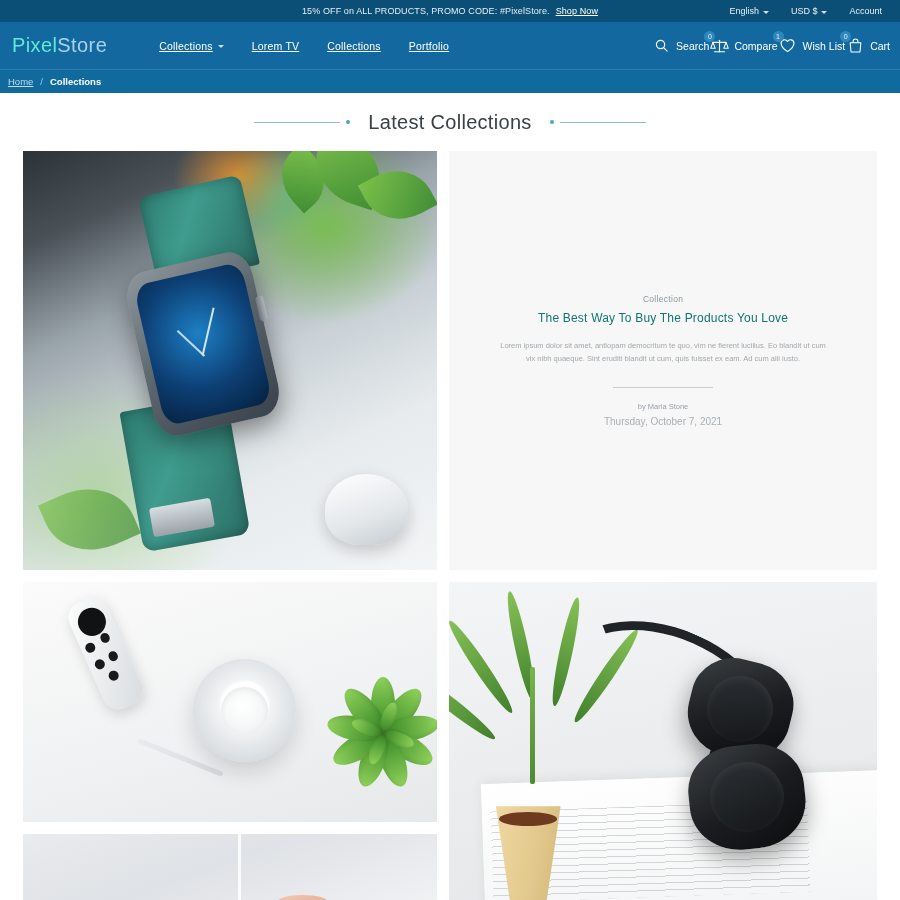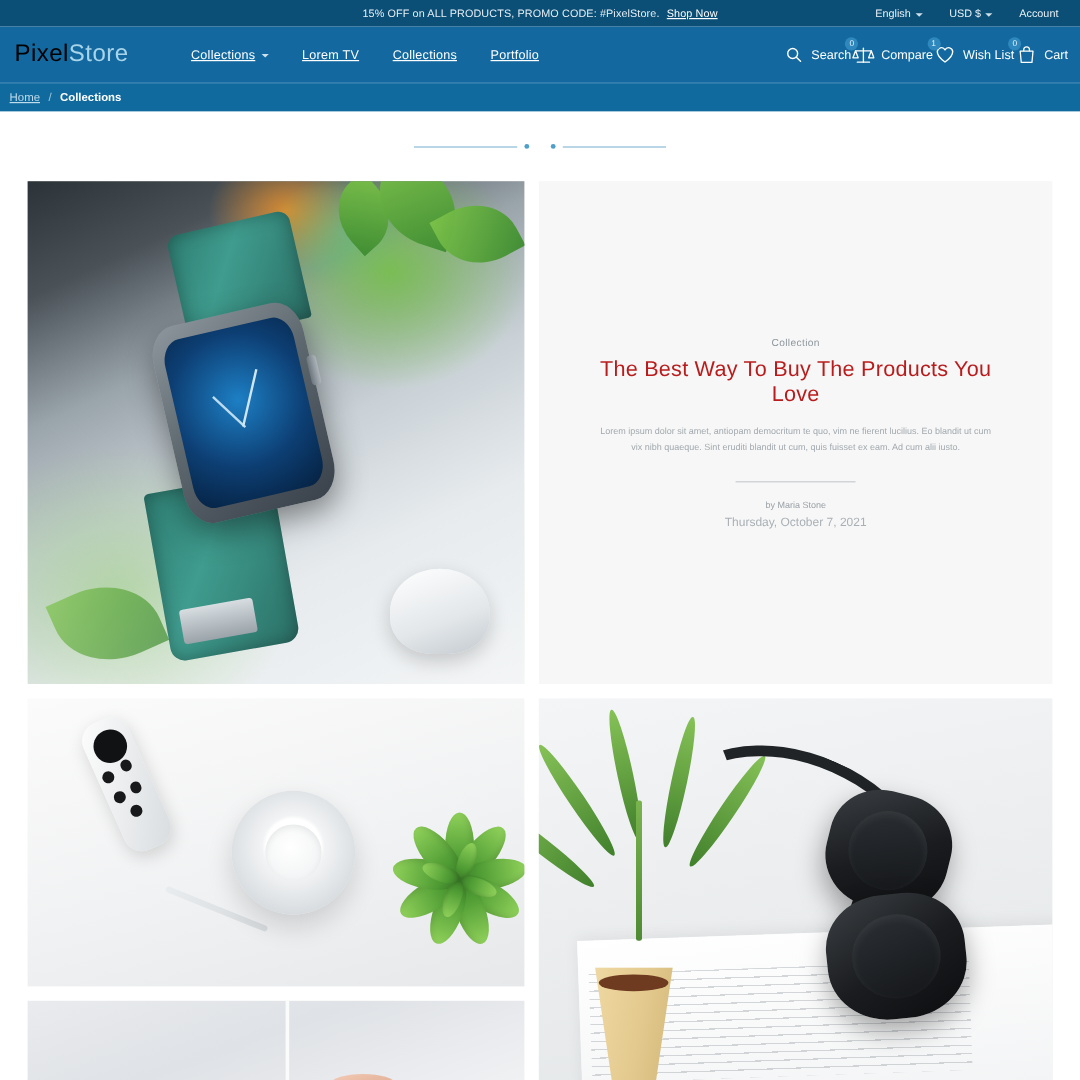--- a/index.html
+++ b/index.html
@@ -67,21 +67,21 @@
     display: flex;
     align-items: center;
     padding: 0 10px 0 12px;
   }
   .logo {
     font-size: 20px;
     letter-spacing: .4px;
     font-weight: 400;
     white-space: nowrap;
   }
-  .logo .l1 { color: #000000; }
+  .logo .l1 { color: #5eead4; }
   .logo .l2 { color: #a8d4ea; }
 
   .nav-links {
     display: flex;
     align-items: center;
     gap: 28px;
     margin-left: 52px;
   }
   .nav-link {
     color: #ffffff;
@@ -206,22 +206,22 @@
     padding: 0 46px;
     text-align: center;
   }
   .art-kicker {
     font-size: 8.5px;
     color: #8e979e;
     letter-spacing: .3px;
     margin-bottom: 7px;
   }
   .art-title {
-    font-size: 18px;
-    color: #b91c1c;
+    font-size: 12px;
+    color: #0f766e;
     font-weight: 400;
     letter-spacing: .2px;
     margin-bottom: 14px;
   }
   .art-body {
     font-size: 7.5px;
     line-height: 1.75;
     color: #a2a9ae;
     max-width: 340px;
     text-align: center;
@@ -611,20 +611,21 @@
   <a class="c-home" href="#">Home</a>
   <span class="c-sep">/</span>
   <span class="c-cur">Collections</span>
 </div>
 
 <div class="heading-wrap">
   <span class="deco left">
     <span class="line"></span>
     <span class="dot"></span>
   </span>
+  <h1 class="heading-title">Latest Collections</h1>
   <span class="deco right">
     <span class="dot"></span>
     <span class="line"></span>
   </span>
 </div>
 
 <div class="grid">
 
   <div class="col col-left">
 

